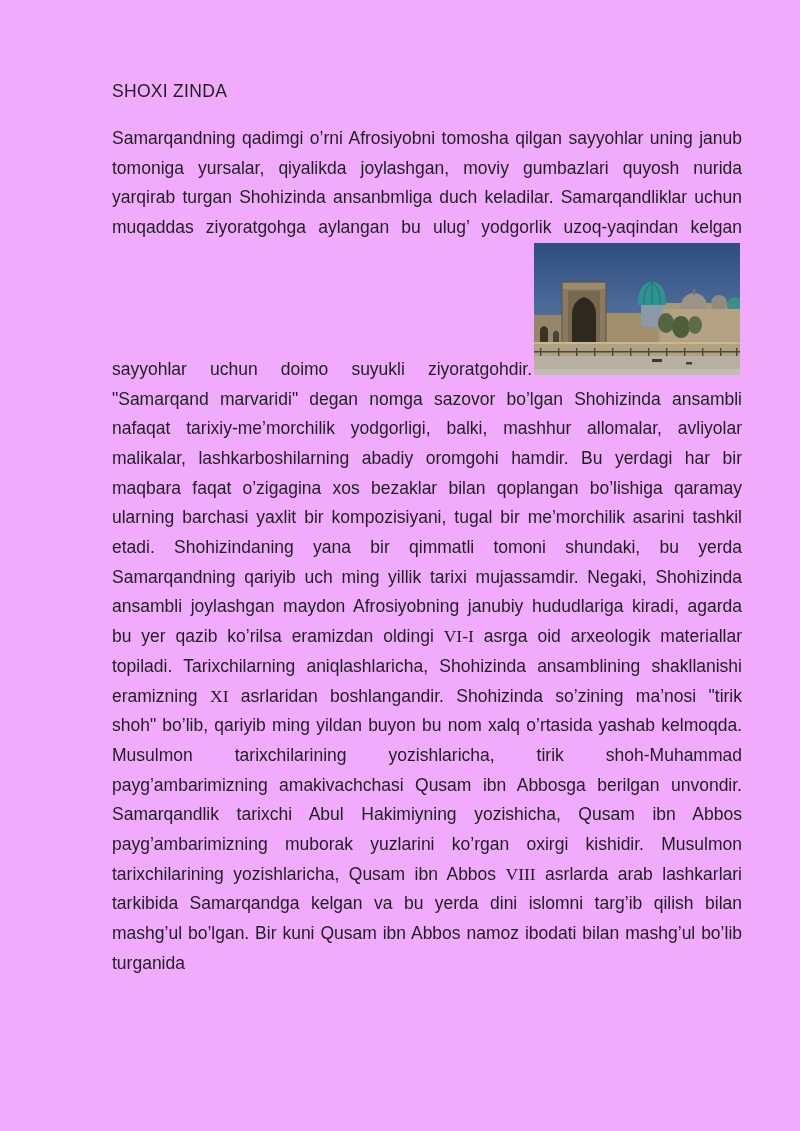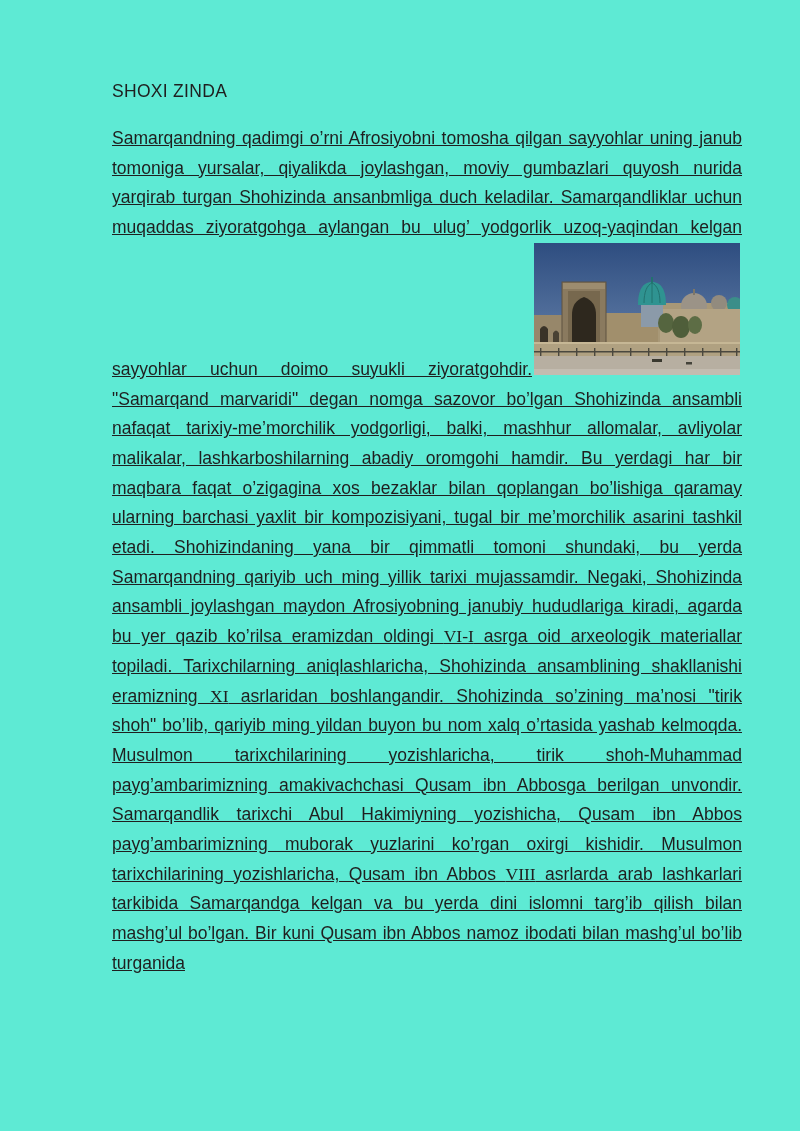--- a/index.html
+++ b/index.html
@@ -10,38 +10,37 @@
   body {
     width: 800px;
     height: 1131px;
     overflow: hidden;
   }
   .page {
     box-sizing: border-box;
     width: 800px;
     height: 1131px;
     padding: 81px 58px 0 112px;
-    background: #5eead4;
+    background: #f0abfc;
     font-family: "Liberation Sans", "DejaVu Sans", sans-serif;
     color: #1f1f1f;
   }
   .doc-title {
     font-size: 17.5px;
     font-weight: 400;
     letter-spacing: 0.3px;
     line-height: 20px;
     margin: 0 0 23px 0;
   }
   .doc-body {
     font-size: 17.5px;
     line-height: 29.7px;
     text-align: justify;
     margin: 0;
     word-spacing: 0.5px;
-    text-decoration: underline;
   }
   .serif {
     font-family: "Liberation Serif", "DejaVu Serif", serif;
   }
   svg.inline-photo {
     width: 206px;
     height: 132px;
     
     margin: 0 2px;
   }

